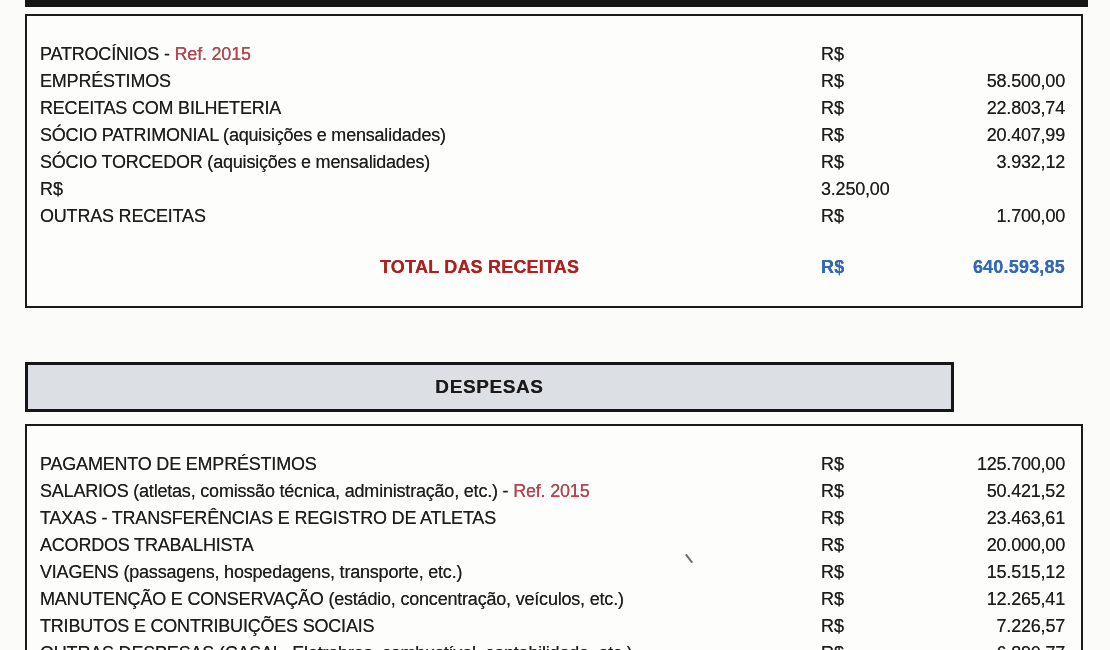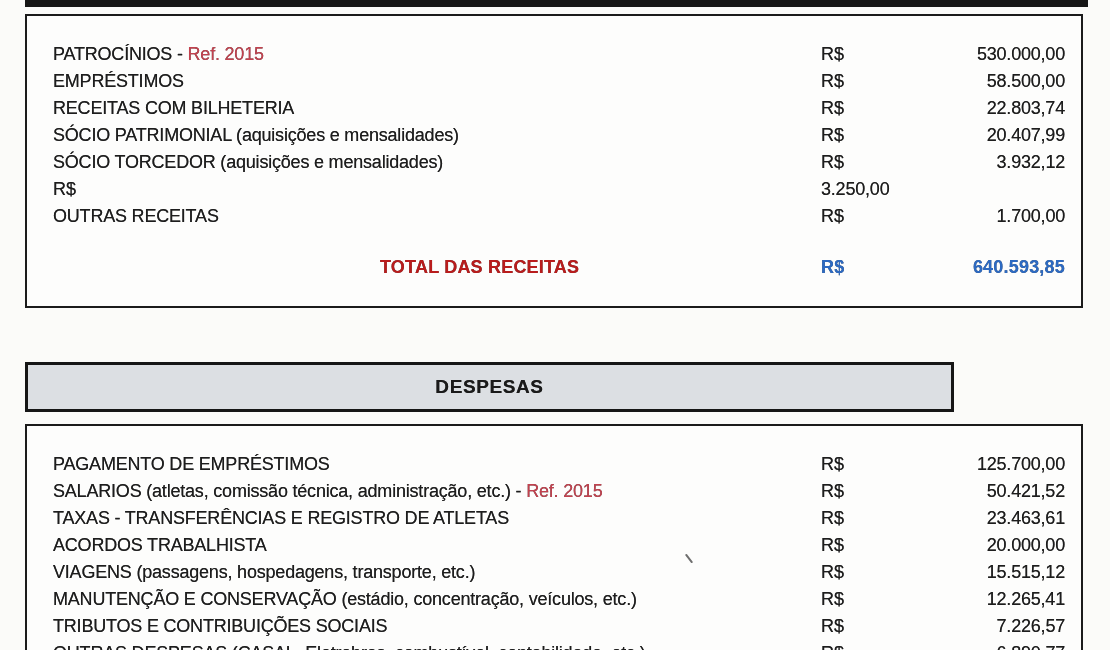--- a/index.html
+++ b/index.html
@@ -19,21 +19,21 @@
     background:#161616;
   }
 
   .box {
     position:absolute; left:25px; width:1058px;
     border:2px solid #1b1b1b; background:#fdfdfc;
   }
   #receitas-box { top:14px; height:294px; }
   #despesas-box { top:424px; height:240px; }
 
-  .rows { padding:25px 16px 0 13px;margin-left:13px; }
+  .rows { padding:25px 16px 0 13px; }
   .row {
     display:grid; grid-template-columns:1fr 52px 192px;
     height:27px; line-height:27px; font-size:18px;
     white-space:nowrap; overflow:hidden;
   }
   .row .lbl { overflow:hidden; letter-spacing:-0.2px; }
   .row .cur { text-align:left; }
   .row .val { text-align:right; letter-spacing:-0.2px; }
   .ref { color:var(--red,#c4414e); }
 
@@ -62,21 +62,20 @@
 </head>
 <body>
 
 <div class="top-remnant"></div>
 
 <div class="box scan-text" id="receitas-box">
   <div class="rows">
   <div class="row">
     <span class="lbl"><span class="lbl-text">PATROCÍNIOS - </span><span class="ref">Ref. 2015</span></span>
     <span class="cur">R$</span>
-    <span class="val">530.000,00</span>
   </div>
 
   <div class="row">
     <span class="lbl"><span class="lbl-text">EMPRÉSTIMOS</span></span>
     <span class="cur">R$</span>
     <span class="val">58.500,00</span>
   </div>
 
   <div class="row">
     <span class="lbl"><span class="lbl-text">RECEITAS COM BILHETERIA</span></span>

